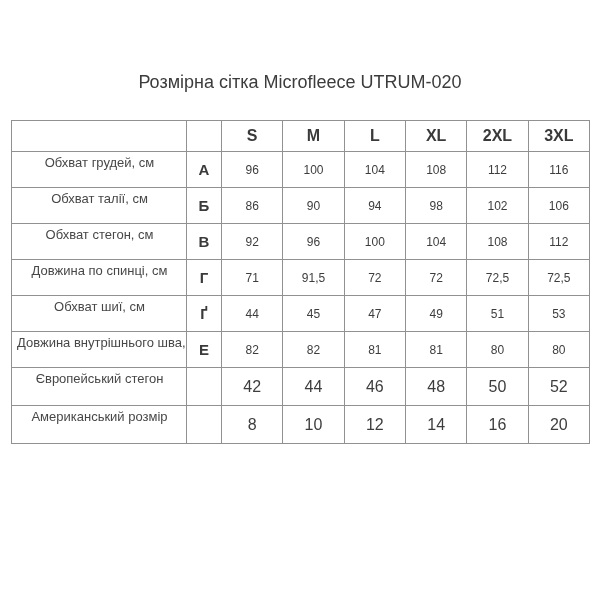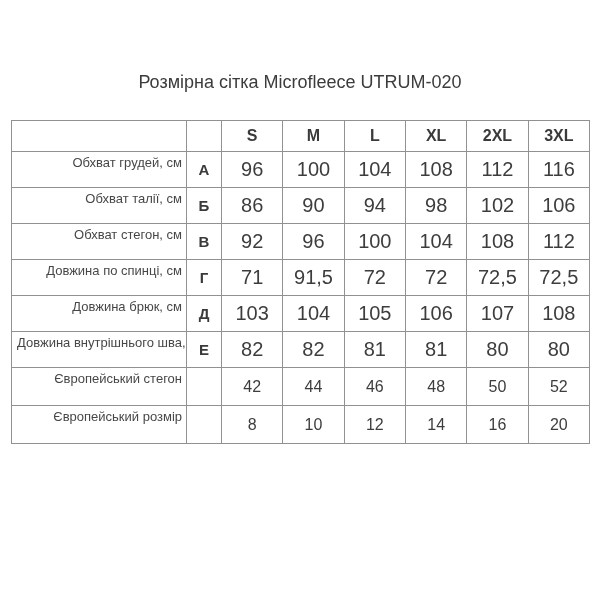--- a/index.html
+++ b/index.html
@@ -40,36 +40,36 @@
   tbody tr { height: 36px; }
   tbody tr.conv-row { height: 38px; }
   th.size-h {
     font-size: 16px;
     font-weight: 700;
     text-align: center;
     color: #3a3a3a;
   }
   td.label {
     vertical-align: top;
-    text-align: right;
+    text-align: center;
     padding: 3px 4px 8px 5px;
     font-size: 13px;
     color: #474747;
   }
   td.letter {
     text-align: center;
     vertical-align: middle;
     font-weight: 700;
     font-size: 15px;
     color: #3a3a3a;
   }
   td.val {
     text-align: center;
     vertical-align: middle;
-    font-size: 20px;
+    font-size: 12px;
     color: #3d3d3d;
   }
   tr.conv-row td.val { font-size: 16px; }
 </style>
 </head>
 <body>
 
 <h1 class="title">Розмірна сітка Microfleece UTRUM-020</h1>
 
 <table class="size-chart">
@@ -130,28 +130,28 @@
       <td class="label">Довжина по спинці, см</td>
       <td class="letter">Г</td>
       <td class="val">71</td>
       <td class="val">91,5</td>
       <td class="val">72</td>
       <td class="val">72</td>
       <td class="val">72,5</td>
       <td class="val">72,5</td>
     </tr>
     <tr>
-      <td class="label">Довжина брюк, см</td>
-      <td class="letter">Д</td>
-      <td class="val">103</td>
-      <td class="val">104</td>
-      <td class="val">105</td>
-      <td class="val">106</td>
-      <td class="val">107</td>
-      <td class="val">108</td>
+      <td class="label">Обхват шиї, см</td>
+      <td class="letter">Ґ</td>
+      <td class="val">44</td>
+      <td class="val">45</td>
+      <td class="val">47</td>
+      <td class="val">49</td>
+      <td class="val">51</td>
+      <td class="val">53</td>
     </tr>
     <tr>
       <td class="label">Довжина внутрішнього шва, см</td>
       <td class="letter">Е</td>
       <td class="val">82</td>
       <td class="val">82</td>
       <td class="val">81</td>
       <td class="val">81</td>
       <td class="val">80</td>
       <td class="val">80</td>
@@ -160,21 +160,21 @@
       <td class="label">Європейський стегон</td>
       <td class="letter"></td>
       <td class="val">42</td>
       <td class="val">44</td>
       <td class="val">46</td>
       <td class="val">48</td>
       <td class="val">50</td>
       <td class="val">52</td>
     </tr>
     <tr class="conv-row">
-      <td class="label">Європейський розмір</td>
+      <td class="label">Американський розмір</td>
       <td class="letter"></td>
       <td class="val">8</td>
       <td class="val">10</td>
       <td class="val">12</td>
       <td class="val">14</td>
       <td class="val">16</td>
       <td class="val">20</td>
     </tr>
   </tbody>
 </table>

